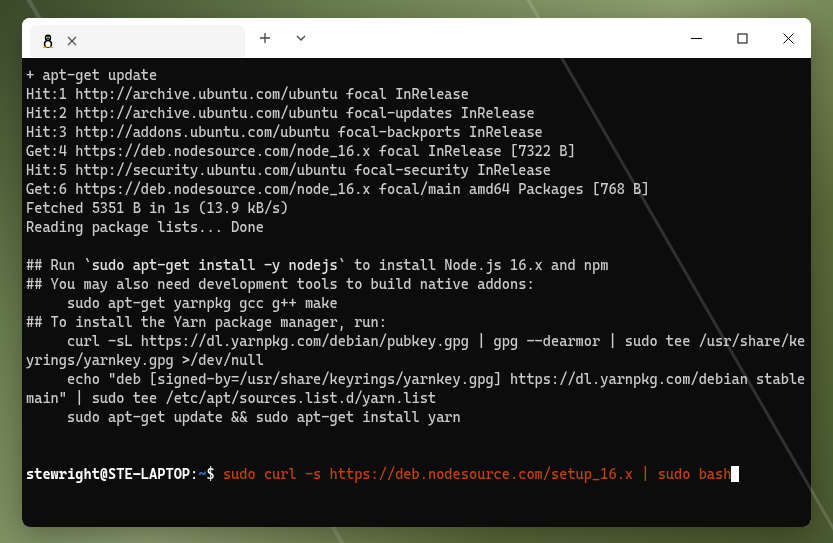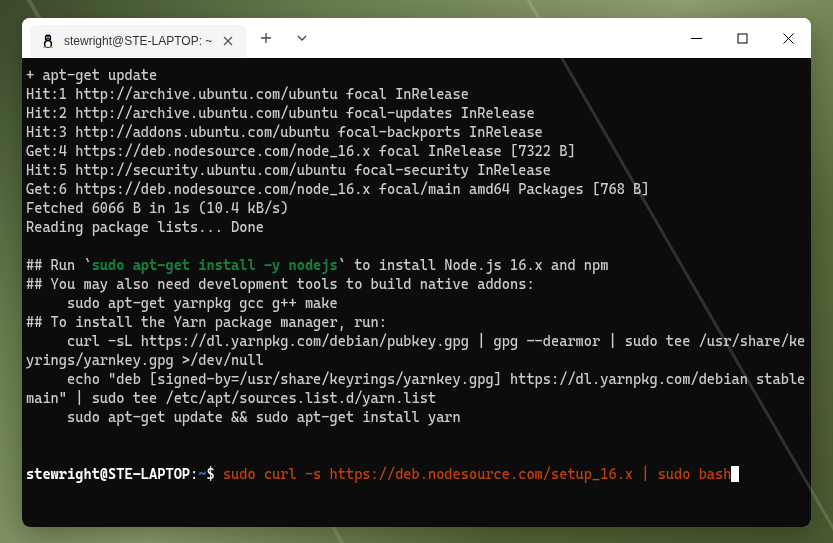--- a/index.html
+++ b/index.html
@@ -94,21 +94,21 @@
       overflow: hidden;
     }
     .term-content {
       font-family: "Cascadia Mono", "Consolas", monospace;
       font-size: 14px;
       line-height: 19px;
       color: #cccccc;
       white-space: pre-wrap;
       word-break: break-all;
     }
-    .bold { font-weight: bold; color: #15803d; }
+    .bold { font-weight: normal; color: #e5e5e5; }
     .prompt-user { color: #ffffff; font-weight: bold; }
     .prompt-colon { color: #ffffff; }
     .prompt-path { color: #3465a4; font-weight: bold; }
     .prompt-dollar { color: #ffffff; }
     .cmd { color: #c2410c; }
     .cursor {
       display: inline-block;
       width: 8px; height: 16px;
       background: #ffffff;
       vertical-align: text-bottom;
@@ -128,21 +128,20 @@
             <ellipse cx="8" cy="11.2" rx="2.6" ry="3" fill="#fff"></ellipse>
             <ellipse cx="6.9" cy="4.6" rx="0.8" ry="1" fill="#fff"></ellipse>
             <ellipse cx="9.1" cy="4.6" rx="0.8" ry="1" fill="#fff"></ellipse>
             <circle cx="7" cy="4.8" r="0.35" fill="#000"></circle>
             <circle cx="9" cy="4.8" r="0.35" fill="#000"></circle>
             <path d="M6.8 6 L9.2 6 L8 7.2 Z" fill="#f5a300"></path>
             <ellipse cx="4.8" cy="14.3" rx="1.9" ry="0.9" fill="#f5a300"></ellipse>
             <ellipse cx="11.2" cy="14.3" rx="1.9" ry="0.9" fill="#f5a300"></ellipse>
           </svg>
       </span>
-      <span class="tab-title">stewright@STE-LAPTOP: ~</span>
       <span class="tab-close">
         <svg width="10" height="10" viewBox="0 0 10 10">
             <line x1="1" y1="1" x2="9" y2="9" stroke="#555" stroke-width="1.2"></line>
             <line x1="9" y1="1" x2="1" y2="9" stroke="#555" stroke-width="1.2"></line>
           </svg>
       </span>
     </div>
     <div class="newtab">
       <svg width="12" height="12" viewBox="0 0 12 12">
           <line x1="6" y1="1" x2="6" y2="11" stroke="#444" stroke-width="1.3"></line>
@@ -175,21 +174,21 @@
   </div>
 
   <div class="terminal">
     <div class="term-content"><span>+ apt-get update</span>
 <span>Hit:1 http://archive.ubuntu.com/ubuntu focal InRelease</span>
 <span>Hit:2 http://archive.ubuntu.com/ubuntu focal-updates InRelease</span>
 <span>Hit:3 http://addons.ubuntu.com/ubuntu focal-backports InRelease</span>
 <span>Get:4 https://deb.nodesource.com/node_16.x focal InRelease [7322 B]</span>
 <span>Hit:5 http://security.ubuntu.com/ubuntu focal-security InRelease</span>
 <span>Get:6 https://deb.nodesource.com/node_16.x focal/main amd64 Packages [768 B]</span>
-<span>Fetched 6066 B in 1s (10.4 kB/s)</span>
+<span>Fetched 5351 B in 1s (13.9 kB/s)</span>
 <span>Reading package lists... Done</span>
 <span></span>
 <span><span>## Run `</span><span class="bold">sudo apt-get install -y nodejs</span><span>` to install Node.js 16.x and npm</span></span>
 <span>## You may also need development tools to build native addons:</span>
 <span>     sudo apt-get yarnpkg gcc g++ make</span>
 <span>## To install the Yarn package manager, run:</span>
 <span>     curl -sL https://dl.yarnpkg.com/debian/pubkey.gpg | gpg --dearmor | sudo tee /usr/share/keyrings/yarnkey.gpg &gt;/dev/null</span>
 <span>     echo "deb [signed-by=/usr/share/keyrings/yarnkey.gpg] https://dl.yarnpkg.com/debian stable main" | sudo tee /etc/apt/sources.list.d/yarn.list</span>
 <span>     sudo apt-get update &amp;&amp; sudo apt-get install yarn</span>
 <span></span>

